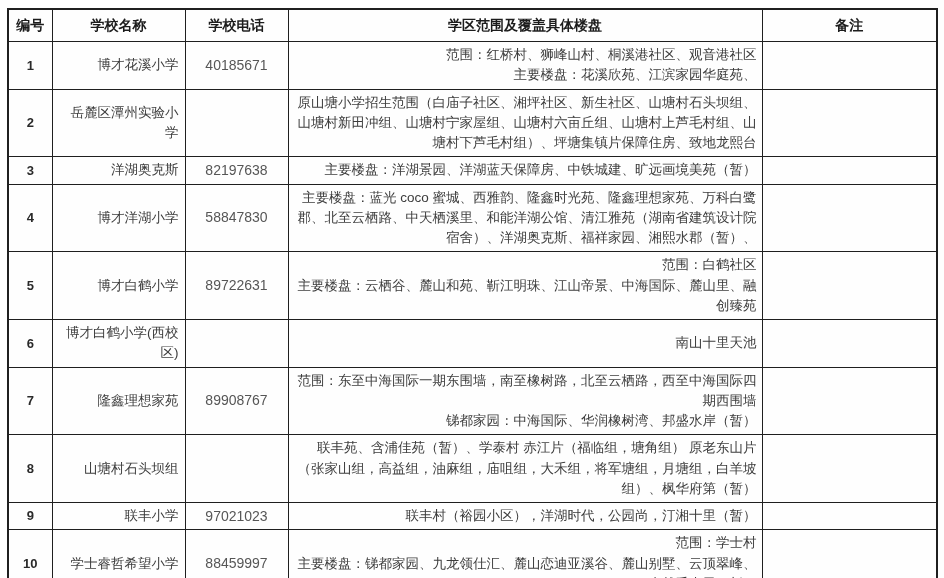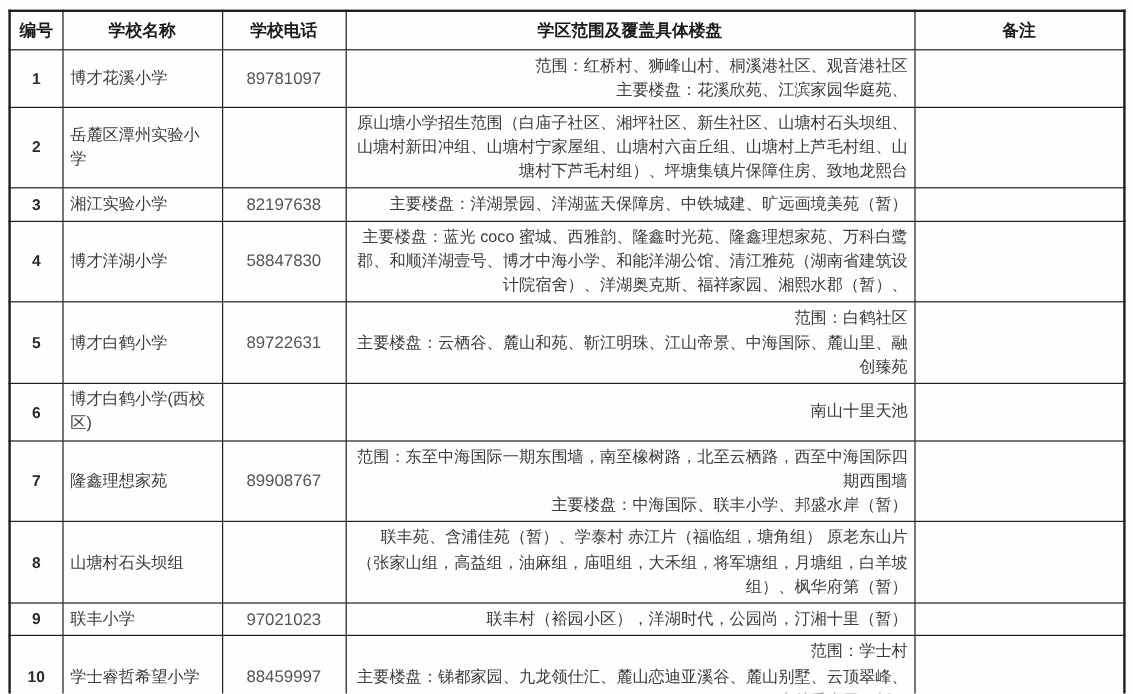--- a/index.html
+++ b/index.html
@@ -37,21 +37,21 @@
     text-align: center;
     padding: 5px 2px;
   }
   td.c-id {
     text-align: center;
     font-weight: bold;
     color: #2a2a2a;
     font-size: 13px;
   }
   td.c-name {
-    text-align: left;
+    text-align: right;
     padding: 3px 6px;
     font-size: 13.5px;
   }
   td.c-phone {
     text-align: center;
     color: #565656;
     font-size: 14px;
   }
   td.c-scope {
     text-align: right;
@@ -80,51 +80,51 @@
         <th>学校名称</th>
         <th>学校电话</th>
         <th>学区范围及覆盖具体楼盘</th>
         <th>备注</th>
       </tr>
     </thead>
     <tbody>
         <tr>
     <td class="c-id">1</td>
     <td class="c-name">博才花溪小学</td>
-    <td class="c-phone">89781097</td>
+    <td class="c-phone">40185671</td>
     <td class="c-scope">
             <div>范围：红桥村、狮峰山村、桐溪港社区、观音港社区</div>
             <div>主要楼盘：花溪欣苑、江滨家园华庭苑、</div>
           </td>
     <td class="c-remark"></td>
   </tr>
         <tr>
     <td class="c-id">2</td>
     <td class="c-name">岳麓区潭州实验小学</td>
     <td class="c-phone"></td>
     <td class="c-scope">
             <div>原山塘小学招生范围（白庙子社区、湘坪社区、新生社区、山塘村石头坝组、山塘村新田冲组、山塘村宁家屋组、山塘村六亩丘组、山塘村上芦毛村组、山塘村下芦毛村组）、坪塘集镇片保障住房、致地龙熙台</div>
           </td>
     <td class="c-remark"></td>
   </tr>
         <tr>
     <td class="c-id">3</td>
-    <td class="c-name">湘江实验小学</td>
+    <td class="c-name">洋湖奥克斯</td>
     <td class="c-phone">82197638</td>
     <td class="c-scope">
             <div>主要楼盘：洋湖景园、洋湖蓝天保障房、中铁城建、旷远画境美苑（暂）</div>
           </td>
     <td class="c-remark"></td>
   </tr>
         <tr>
     <td class="c-id">4</td>
     <td class="c-name">博才洋湖小学</td>
     <td class="c-phone">58847830</td>
     <td class="c-scope">
-            <div>主要楼盘：蓝光 coco 蜜城、西雅韵、隆鑫时光苑、隆鑫理想家苑、万科白鹭郡、和顺洋湖壹号、博才中海小学、和能洋湖公馆、清江雅苑（湖南省建筑设计院宿舍）、洋湖奥克斯、福祥家园、湘熙水郡（暂）、</div>
+            <div>主要楼盘：蓝光 coco 蜜城、西雅韵、隆鑫时光苑、隆鑫理想家苑、万科白鹭郡、北至云栖路、中天栖溪里、和能洋湖公馆、清江雅苑（湖南省建筑设计院宿舍）、洋湖奥克斯、福祥家园、湘熙水郡（暂）、</div>
           </td>
     <td class="c-remark"></td>
   </tr>
         <tr>
     <td class="c-id">5</td>
     <td class="c-name">博才白鹤小学</td>
     <td class="c-phone">89722631</td>
     <td class="c-scope">
             <div>范围：白鹤社区</div>
             <div>主要楼盘：云栖谷、麓山和苑、靳江明珠、江山帝景、中海国际、麓山里、融创臻苑</div>
@@ -139,21 +139,21 @@
             <div>南山十里天池</div>
           </td>
     <td class="c-remark"></td>
   </tr>
         <tr>
     <td class="c-id">7</td>
     <td class="c-name">隆鑫理想家苑</td>
     <td class="c-phone">89908767</td>
     <td class="c-scope">
             <div>范围：东至中海国际一期东围墙，南至橡树路，北至云栖路，西至中海国际四期西围墙</div>
-            <div>主要楼盘：中海国际、联丰小学、邦盛水岸（暂）</div>
+            <div>锑都家园：中海国际、华润橡树湾、邦盛水岸（暂）</div>
           </td>
     <td class="c-remark"></td>
   </tr>
         <tr>
     <td class="c-id">8</td>
     <td class="c-name">山塘村石头坝组</td>
     <td class="c-phone"></td>
     <td class="c-scope">
             <div>联丰苑、含浦佳苑（暂）、学泰村 赤江片（福临组，塘角组） 原老东山片（张家山组，高益组，油麻组，庙咀组，大禾组，将军塘组，月塘组，白羊坡组）、枫华府第（暂）</div>
           </td>

